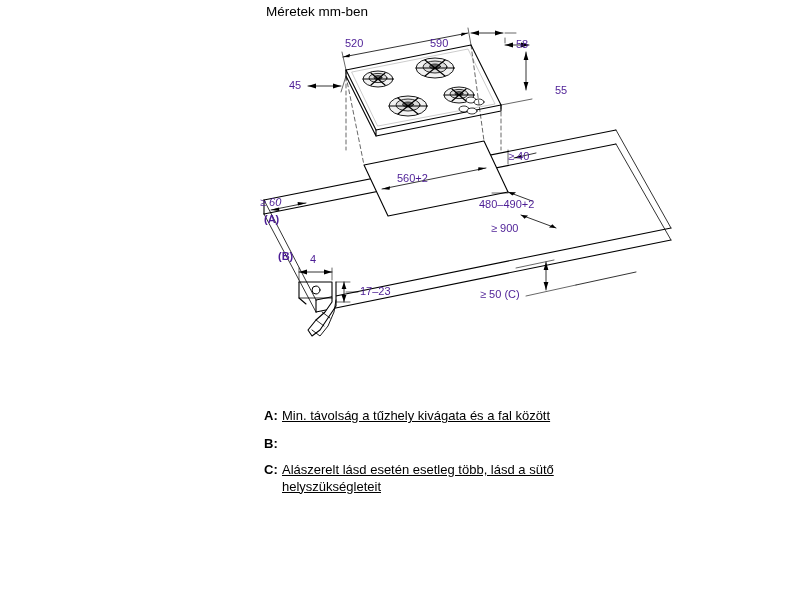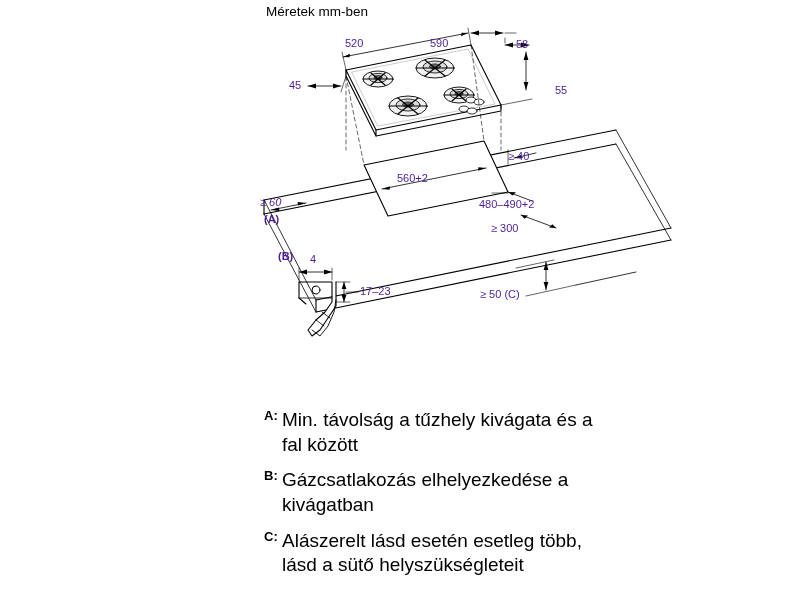--- a/index.html
+++ b/index.html
@@ -47,22 +47,23 @@
     align-items: flex-start;
     margin-bottom: 11px;
   }
   .note-key {
     font-weight: bold;
     width: 18px;
     flex: 0 0 18px;
     font-size: 13px;
   }
   .note-text {
-    font-size: 19px;
+    font-size: 13px;
     line-height: 1.3;
+    text-decoration: underline;
   }
   svg { display: block; }
 </style>
 </head>
 <body>
 
 <div id="stage">
 
   <div class="title">Méretek mm-ben</div>
 
@@ -214,35 +215,34 @@
   <div class="lbl" style="left:414px; top:37px;">590</div>
   <div class="lbl" style="left:500px; top:38px;">58</div>
   <div class="lbl" style="left:273px; top:79px;">45</div>
   <div class="lbl" style="left:517px; top:84px;margin-left:22px;">55</div>
 
   <div class="lbl" style="left:492px; top:150px;">≥ 40</div>
   <div class="lbl" style="left:381px; top:172px;">560+2</div>
   <div class="lbl" style="left:433px; top:198px;margin-left:30px;">480–490+2</div>
   <div class="lbl" style="left:244px; top:196px;font-style:italic;">≥ 60</div>
   <div class="lbl bold" style="left:248px; top:213px;">(A)</div>
-  <div class="lbl" style="left:475px; top:222px;">≥ 300</div>
+  <div class="lbl" style="left:475px; top:222px;">≥ 900</div>
   <div class="lbl" style="left:464px; top:288px;">≥ 50 (C)</div>
 
   <div class="lbl bold" style="left:262px; top:250px;">(B)</div>
   <div class="lbl" style="left:294px; top:253px;">4</div>
   <div class="lbl" style="left:344px; top:285px;">17–23</div>
 
   <div class="notes">
     <div class="note-row">
       <div class="note-key">A:</div>
       <div class="note-text">Min. távolság a tűzhely kivágata és a fal között</div>
     </div>
     <div class="note-row">
       <div class="note-key">B:</div>
-      <div class="note-text">Gázcsatlakozás elhelyezkedése a kivágatban</div>
     </div>
     <div class="note-row">
       <div class="note-key">C:</div>
       <div class="note-text">Alászerelt lásd esetén esetleg több, lásd a sütő helyszükségleteit</div>
     </div>
   </div>
 
 </div>
 
 </body></html>

